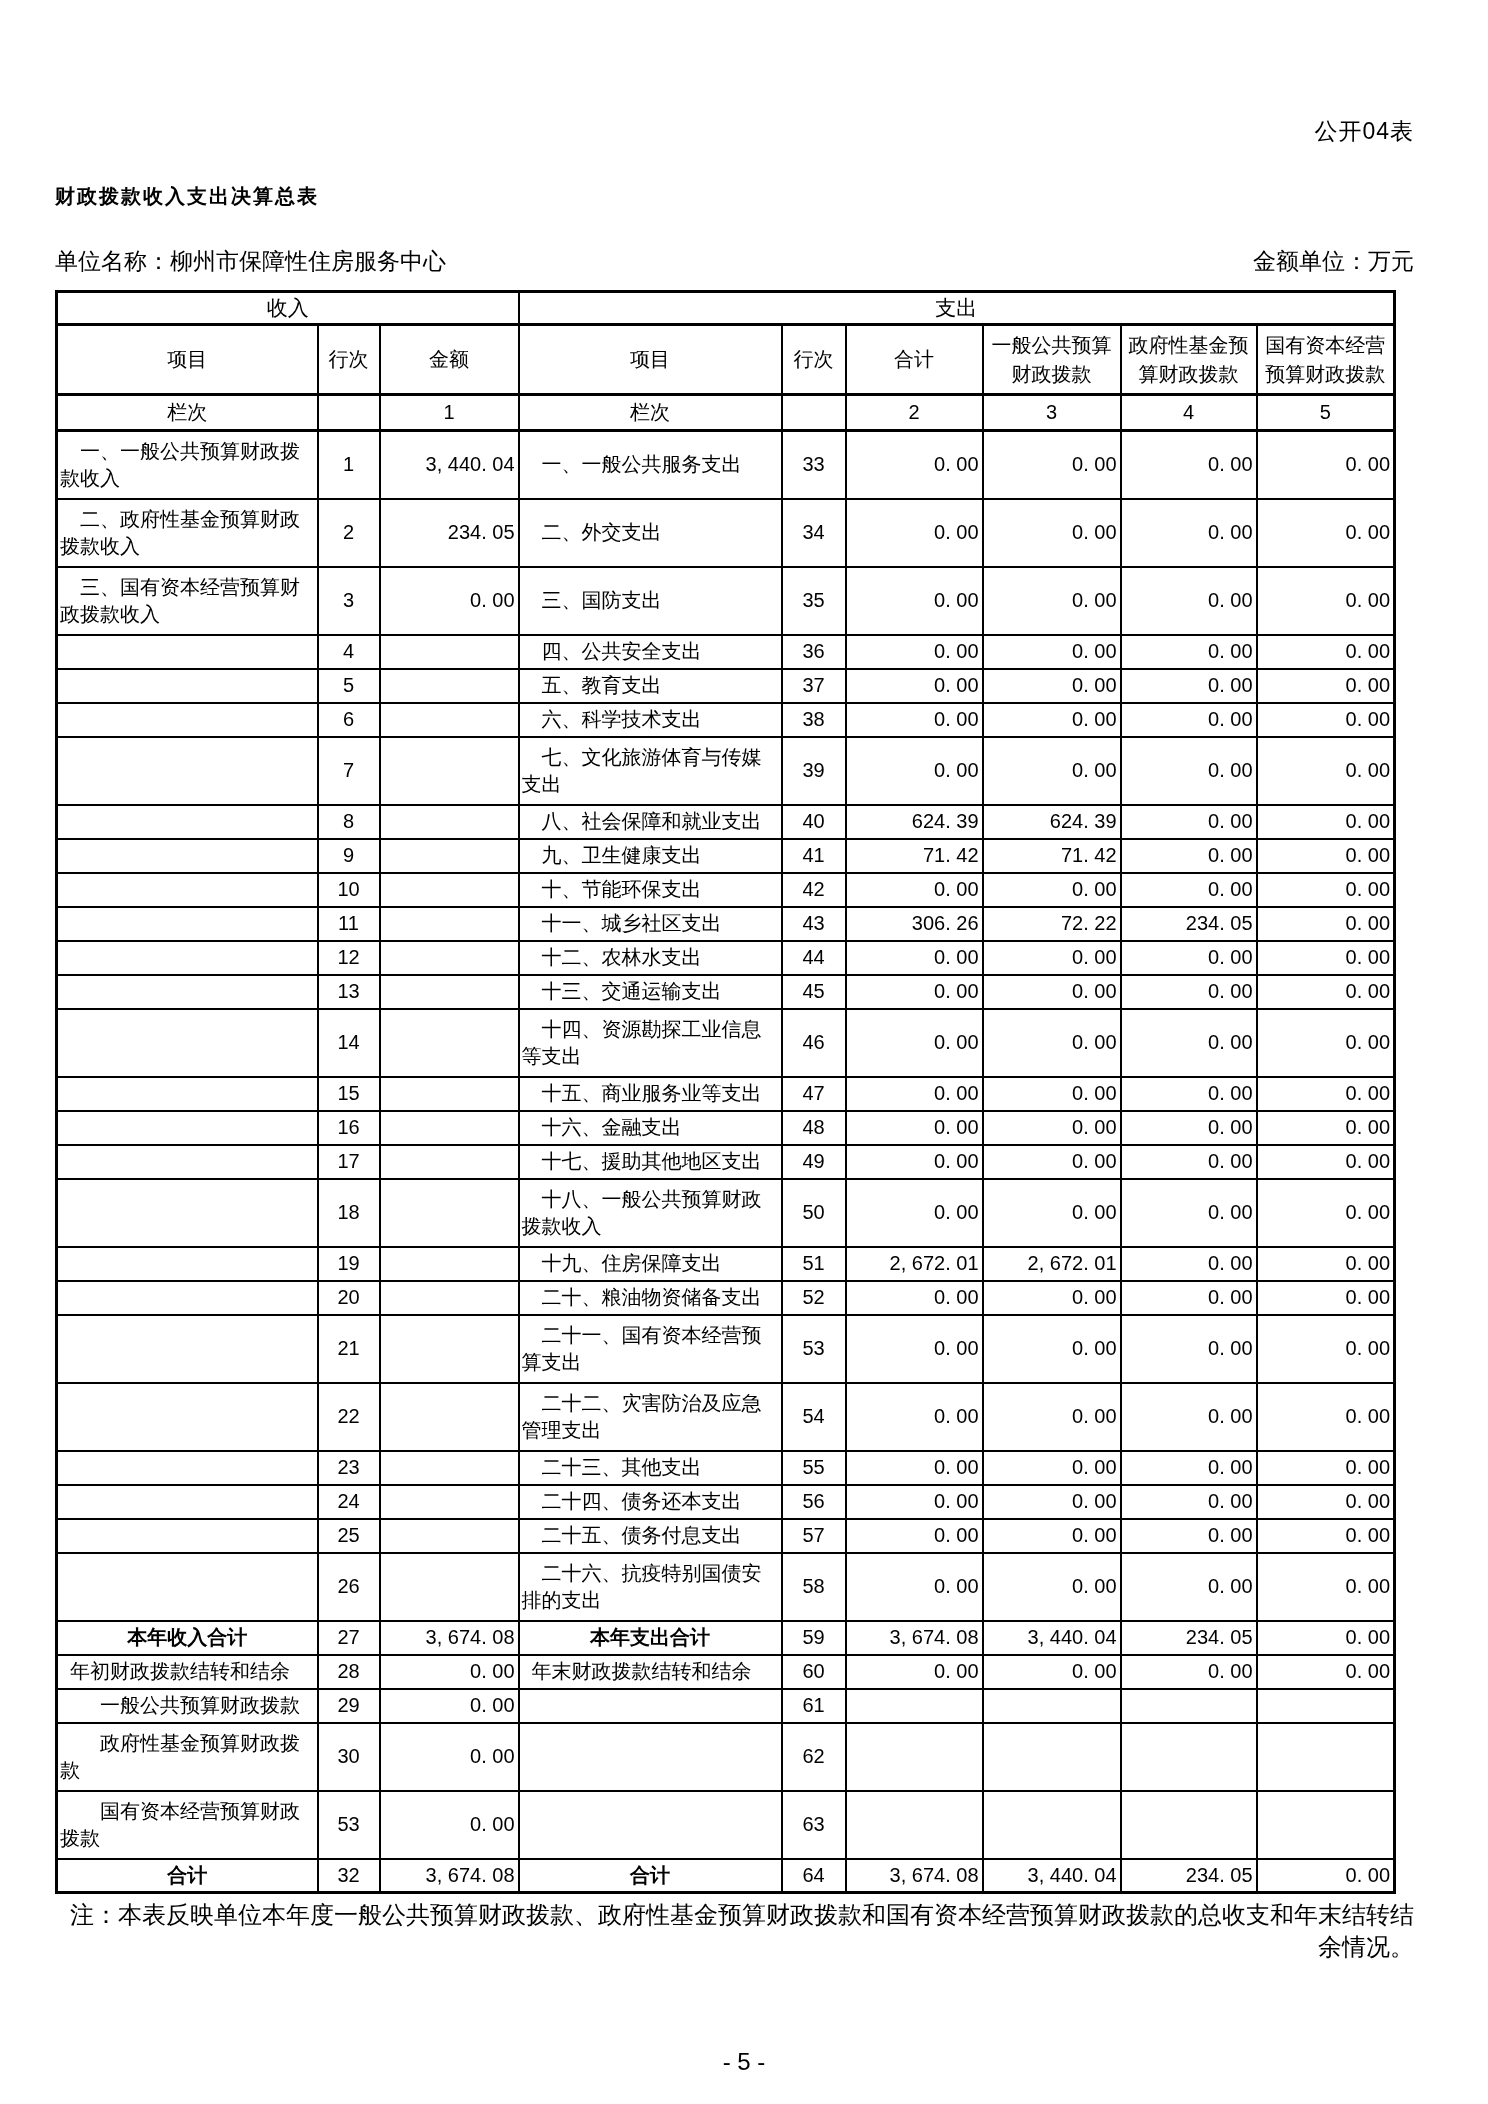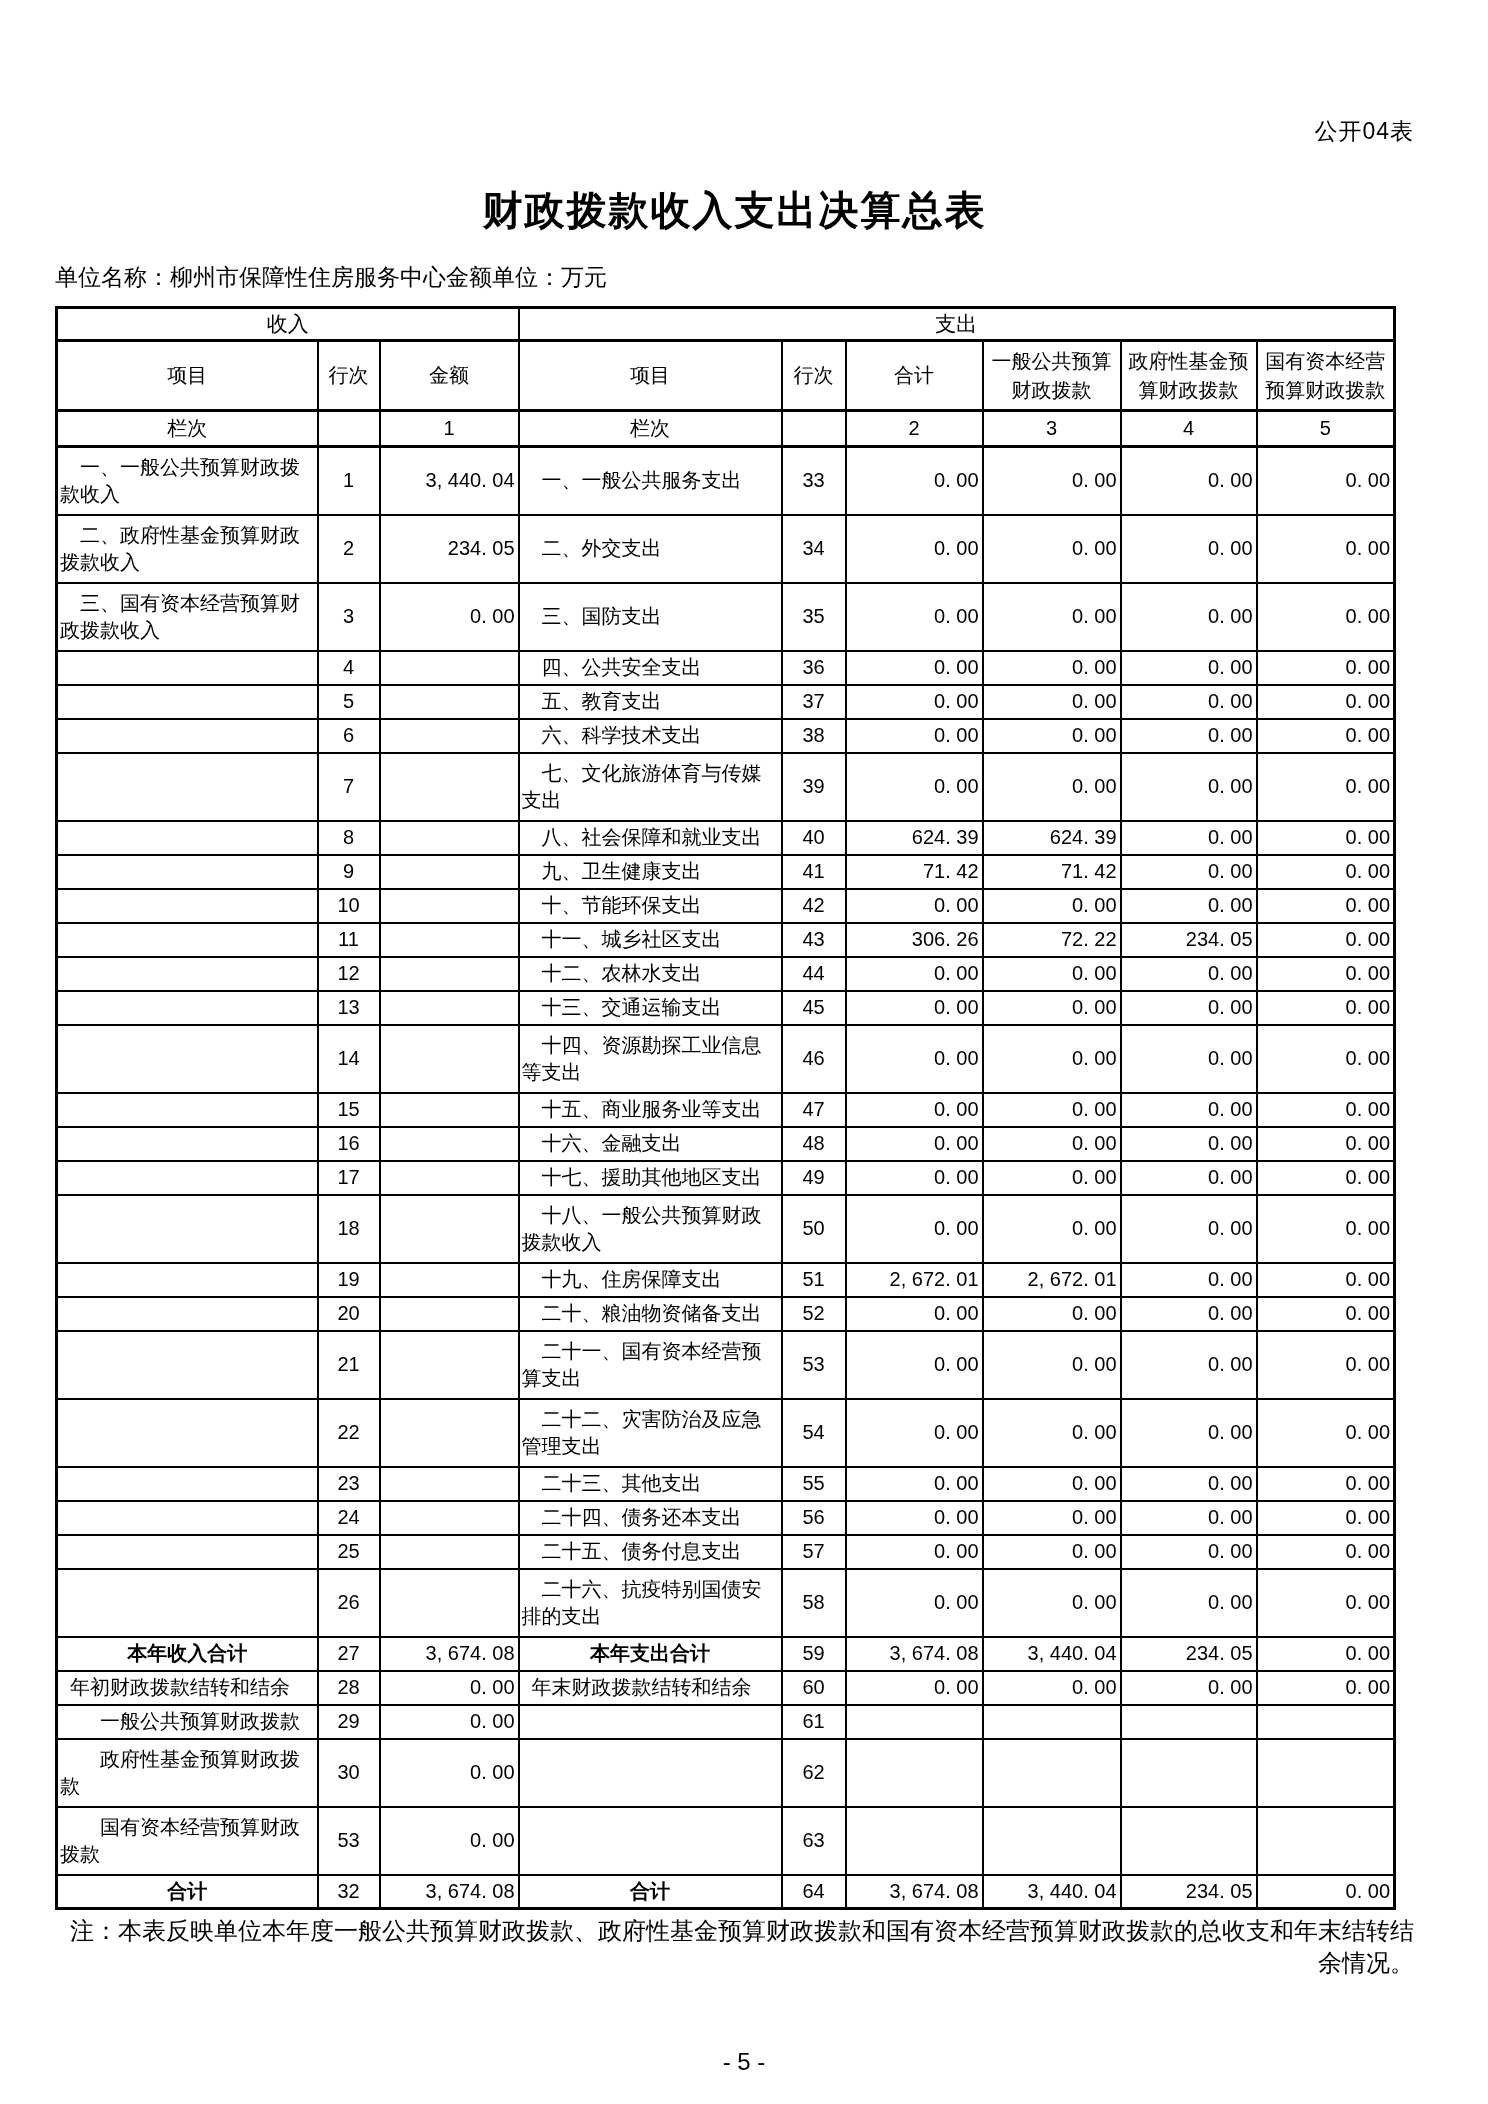--- a/index.html
+++ b/index.html
@@ -5,22 +5,22 @@
   * { margin:0; padding:0; box-sizing:border-box; }
   html,body { background:#ffffff; }
   body {
     width:1488px; height:2104px;
     font-family:"Liberation Sans","DejaVu Sans",sans-serif;
     color:#000; position:relative;
   }
   .page { width:1488px; height:2104px; padding:0 74px 0 55px; position:relative; }
 
   .doc-code { padding-top:116px; text-align:right; font-size:23px; letter-spacing:1px; }
-  .title { margin-top:36px; text-align:center; font-size:40px; font-weight:bold; letter-spacing:2px; }
-  .unit-row { margin-top:24px; display:flex; font-size:23px; }
+  .title { margin-top:36px; text-align:left; font-size:20px; font-weight:bold; letter-spacing:2px; }
+  .unit-row { margin-top:36px; display:flex; justify-content:space-between; font-size:23px; }
 
   table.main {
     margin-top:13px; border-collapse:collapse; table-layout:fixed;
     width:1338px; border:3px solid #000;
   }
   th, td { border:2px solid #000; font-weight:normal; vertical-align:middle; overflow:hidden; }
   thead tr.group th { height:33px; font-size:21px; border-bottom:3px solid #000; }
   thead tr.heads th { height:70px; font-size:20px; white-space:pre-line; line-height:1.45; border-bottom:3px solid #000; text-align:center; }
   thead tr.lanci th { height:36px; font-size:20px; border-bottom:3px solid #000; text-align:center; }
 

